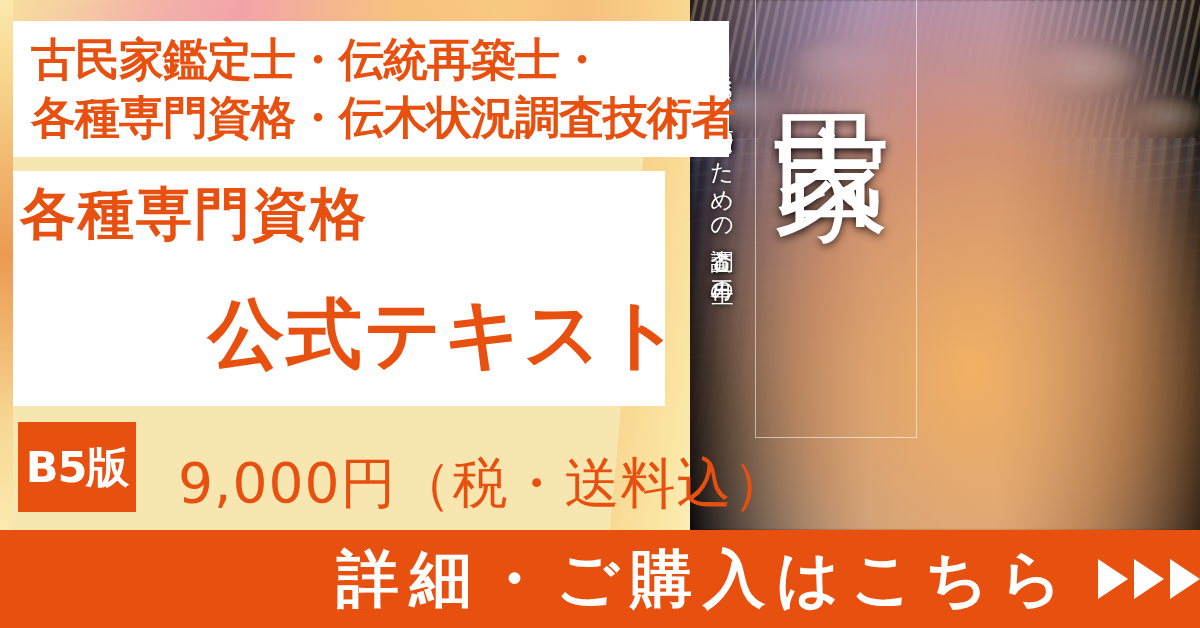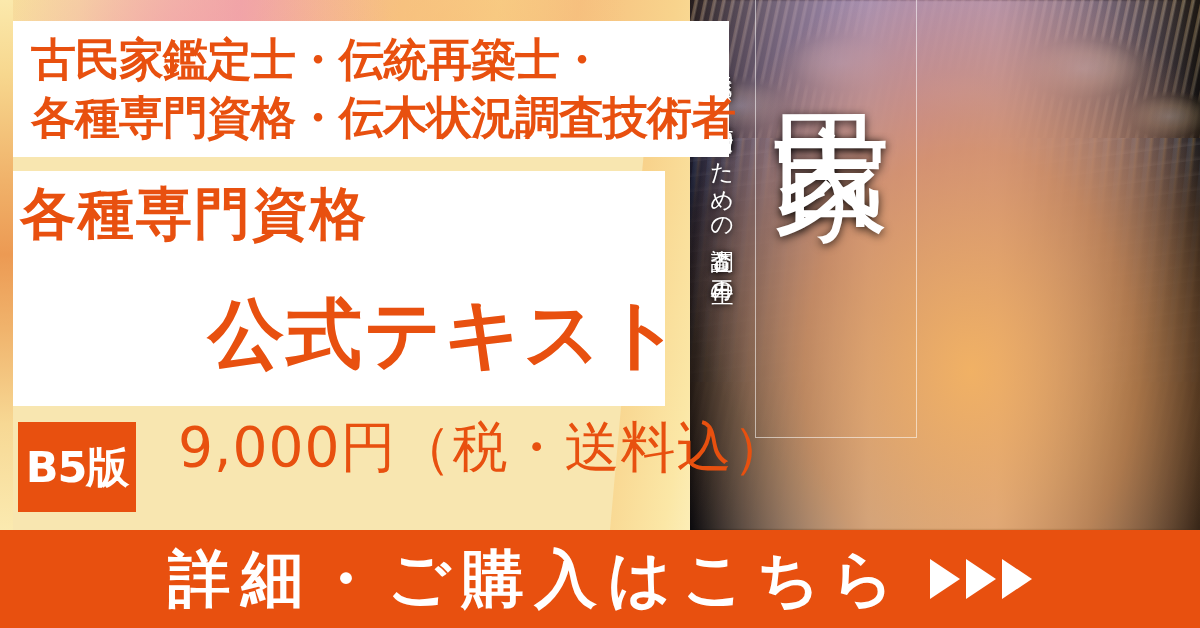--- a/index.html
+++ b/index.html
@@ -217,31 +217,31 @@
     position:absolute;left:18px;top:422px;
     width:118px;height:90px;background:#e8500f;
     display:flex;align-items:center;justify-content:center;
   }
   .badge span{
     font-family:"DejaVu Sans","Liberation Sans",sans-serif;
     font-size:43px;font-weight:700;color:#ffffff;letter-spacing:-1px;
     line-height:1;
   }
   .price{
-    position:absolute;left:178px;top:404px;
+    position:absolute;left:178px;top:440px;
     font-family:"DejaVu Sans","Liberation Sans",sans-serif;
     font-size:55px;font-weight:400;color:#e8500f;
     letter-spacing:1px;line-height:86px;white-space:nowrap;
   }
 
   
   .cta{
     position:absolute;left:0;top:530px;width:1200px;height:98px;
     background:#e8500f;
-    display:flex;align-items:center;justify-content:center;
+    display:flex;align-items:center;justify-content:flex-end;
   }
   .cta-text{
     font-family:"DejaVu Sans","Liberation Sans",sans-serif;
     font-size:62px;font-weight:700;color:#ffffff;
     letter-spacing:11px;line-height:1;white-space:nowrap;
   }
   .cta-arrows{
     display:inline-flex;align-items:center;gap:6px;margin-left:24px;
   }
   .cta-arrows i{

